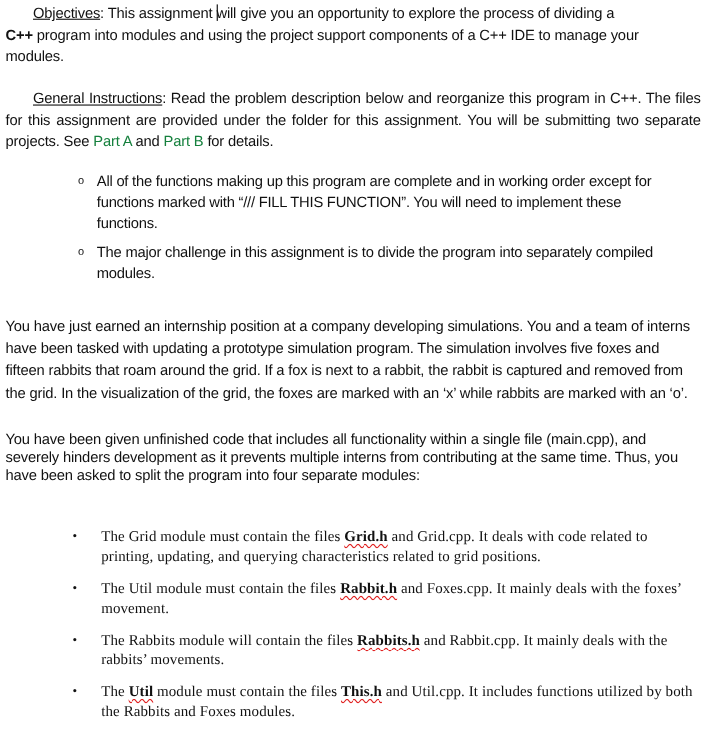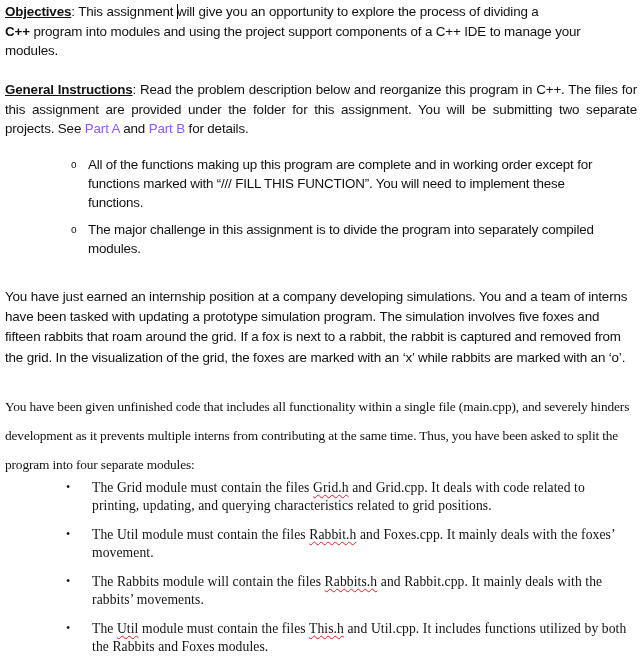--- a/index.html
+++ b/index.html
@@ -7,35 +7,35 @@
     width: 642px; height: 669px; overflow: hidden; position: relative;
     color: #111111;
     font-family: "Liberation Sans", "DejaVu Sans", sans-serif;
   }
   .doc { position: absolute; left: 0; top: 0; width: 642px; }
   .p {
     position: absolute; left: 5px; width: 632px;
     font-size: 13.4px; line-height: 19.5px; letter-spacing: -0.15px;
   }
   .just { text-align: justify; text-align-last: left; }
-  .lbl { font-weight: bold; text-decoration: underline; }
+  .lbl { font-weight: normal; text-decoration: underline; margin-left: 25px; }
   .bold { font-weight: bold; }
-  .red { color: #8b5cf6; }
+  .red { color: #15803d; }
   .caret { display: inline-block; width: 1px; height: 15px; background: #000; vertical-align: -3px; margin-right: -1px; }
 
   .sub-item { position: absolute; left: 88px; width: 520px; font-size: 13.4px; line-height: 19px; letter-spacing: -0.2px; }
   .sub-bullet { position: absolute; left: -17px; top: 0; font-size: 10px; line-height: 19px; }
 
   .serif-item {
     position: absolute; left: 92px; width: 540px;
     font-family: "Liberation Serif", "DejaVu Serif", serif;
     font-size: 13.6px; line-height: 17.5px; letter-spacing: 0.1px;
   }
   .serif-bullet { position: absolute; left: -26px; top: 0; font-size: 12px; line-height: 17.5px; }
-  .squiggle { text-decoration: underline wavy #e02020; text-decoration-thickness: 1px; text-underline-offset: 2px; }
+  .squiggle { text-decoration: underline wavy #e02020; text-decoration-thickness: 1px; text-underline-offset: 2px; font-weight: bold; }
 </style>
 </head>
 <body>
 
 <div class="doc">
 
   <div class="p" style="top:2px;">
     <span class="lbl">Objectives</span><span>: This assignment </span><span class="caret"></span><span>will give you an opportunity to explore the process of dividing a</span><br>
     <span class="bold">C++</span><span> program into modules and using the project support components of a C++ IDE to manage your modules.</span>
   </div>
@@ -49,21 +49,21 @@
     <span>All of the functions making up this program are complete and in working order except for functions marked with “/// FILL THIS FUNCTION”. You will need to implement these functions.</span>
   </div>
   <div class="sub-item" style="top:220px;">
     <span class="sub-bullet">o</span>
     <span>The major challenge in this assignment is to divide the program into separately compiled modules.</span>
   </div>
 
   <div class="p" style="top:287px; line-height:20.2px;">
     <span>You have just earned an internship position at a company developing simulations. You and a team of interns have been tasked with updating a prototype simulation program. The simulation involves five foxes and fifteen rabbits that roam around the grid. If a fox is next to a rabbit, the rabbit is captured and removed from the grid. In the visualization of the grid, the foxes are marked with an ‘x’ while rabbits are marked with an ‘o’.</span>
   </div>
-  <div class="p" style="top:392px; line-height:29px;font-family:Liberation Serif, serif;">
+  <div class="p" style="top:392px; line-height:16px;">
     <span>You have been given unfinished code that includes all functionality within a single file (main.cpp), and severely hinders development as it prevents multiple interns from contributing at the same time. Thus, you have been asked to split the program into four separate modules:</span>
   </div>
 
   <div class="serif-item" style="top:479px;">
     <span class="serif-bullet">•</span>
     <span>The Grid module must contain the files </span><span class="squiggle">Grid.h</span><span> and Grid.cpp. It deals with code related to printing, updating, and querying characteristics related to grid positions.</span>
   </div>
   <div class="serif-item" style="top:526px;">
     <span class="serif-bullet">•</span>
     <span>The Util module must contain the files </span><span class="squiggle">Rabbit.h</span><span> and Foxes.cpp. It mainly deals with the foxes’ movement.</span>

